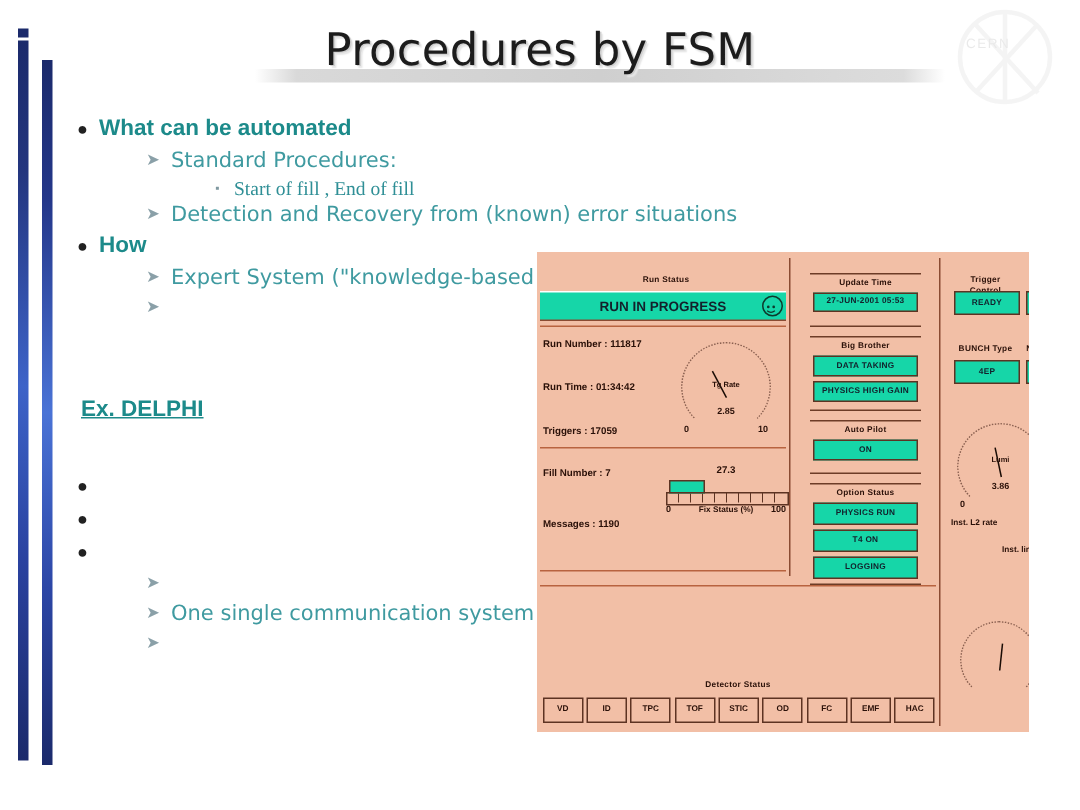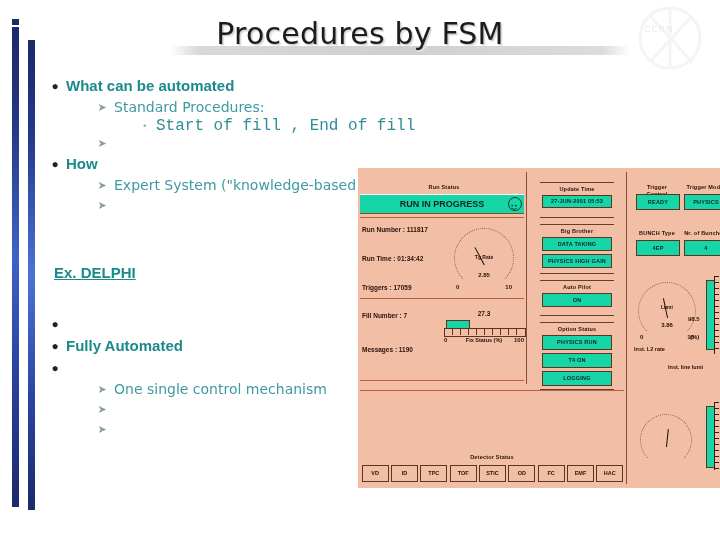--- a/index.html
+++ b/index.html
@@ -49,31 +49,31 @@
   .l1 .txt{font-size:15px;font-weight:bold;color:#1c8a8a;line-height:20px;
            font-family:"Liberation Sans",sans-serif;}
 
   .l2{display:flex;align-items:flex-start;margin-bottom:1px;}
   .l2 .bul{width:24px;flex:0 0 24px;text-align:center;color:#8aa0a8;font-size:11px;line-height:19px;}
   .l2 .txt{font-size:14px;color:#3f9aa0;line-height:19px;
            font-family:"DejaVu Sans",sans-serif;}
 
   .l3{display:flex;align-items:flex-start;}
   .l3 .bul{width:22px;flex:0 0 22px;text-align:center;color:#7f98a0;font-size:8px;line-height:16px;}
-  .l3 .txt{font-size:16px;color:#2f8f96;line-height:16px;
-           font-family:Liberation Mono, monospace;}
+  .l3 .txt{font-size:13px;color:#2f8f96;line-height:16px;
+           font-family:Liberation Serif, serif;}
 
   .exhead{
     position:absolute;left:54px;top:264px;font-size:15px;font-weight:bold;color:#1c8a8a;
     text-decoration:underline;font-family:"Liberation Sans",sans-serif;
   }
 
   
   .panel{
-    position:absolute;left:358px;top:168px;width:362px;height:320px;
+    position:absolute;left:358px;top:168px;width:328px;height:320px;
     background:#f2bfa6;overflow:hidden;
     font-family:"Liberation Sans",sans-serif;color:#2a1008;
   }
   .vsep{position:absolute;top:4px;bottom:4px;width:1px;background:#8a4b32;}
 
   .grp{position:absolute;border-top:1px solid #6d3c27;border-bottom:1px solid #6d3c27;}
   .glabel{font-size:5.5px;text-align:center;font-weight:bold;letter-spacing:.2px;
           color:#2a1008;line-height:7px;}
   .btn{
     background:#16d6a8;border:1px solid #5d3322;color:#13202b;
@@ -155,20 +155,21 @@
     <div class="l2" style="margin-left: 46px;">
       <span class="bul">➤</span>
       <span class="txt">Standard Procedures:</span>
     </div>
     <div class="l3" style="margin-left: 90px;">
       <span class="bul">▪</span>
       <span class="txt">Start of fill , End of fill</span>
     </div>
     <div class="l2" style="margin-left: 46px;">
       <span class="bul">➤</span>
+      <span class="txt">Detection and Recovery from (known) error situations</span>
     </div>
     <div class="l1">
       <span class="bul">●</span>
       <span class="txt">How</span>
     </div>
     <div class="l2" style="margin-left: 46px;">
       <span class="bul">➤</span>
       <span class="txt">Expert System ("knowledge-based system")</span>
     </div>
     <div class="l2" style="margin-left: 46px;">
@@ -177,31 +178,30 @@
   </div>
 
 <div class="exhead">Ex. DELPHI</div>
 
 <div class="blk" id="example-block" style="left:44px;top:314px;width:340px;">
     <div class="l1">
       <span class="bul">●</span>
     </div>
     <div class="l1">
       <span class="bul">●</span>
-      <span class="txt">Fully Automated</span>
-    </div>
-    <div class="l1">
-      <span class="bul">●</span>
-    </div>
-    <div class="l2" style="margin-left: 46px;">
-      <span class="bul">➤</span>
-      <span class="txt">One single control mechanism</span>
-    </div>
-    <div class="l2" style="margin-left: 46px;">
-      <span class="bul">➤</span>
+    </div>
+    <div class="l1">
+      <span class="bul">●</span>
+    </div>
+    <div class="l2" style="margin-left: 46px;">
+      <span class="bul">➤</span>
+    </div>
+    <div class="l2" style="margin-left: 46px;">
+      <span class="bul">➤</span>
+      <span class="txt">One single communication system</span>
     </div>
     <div class="l2" style="margin-left: 46px;">
       <span class="bul">➤</span>
     </div>
   </div>
 
 <div class="panel">
 
   <div class="vsep" style="left:168px;top:4px;height:212px;"></div>
   <div class="vsep" style="left:268px;top:4px;bottom:4px;"></div>

